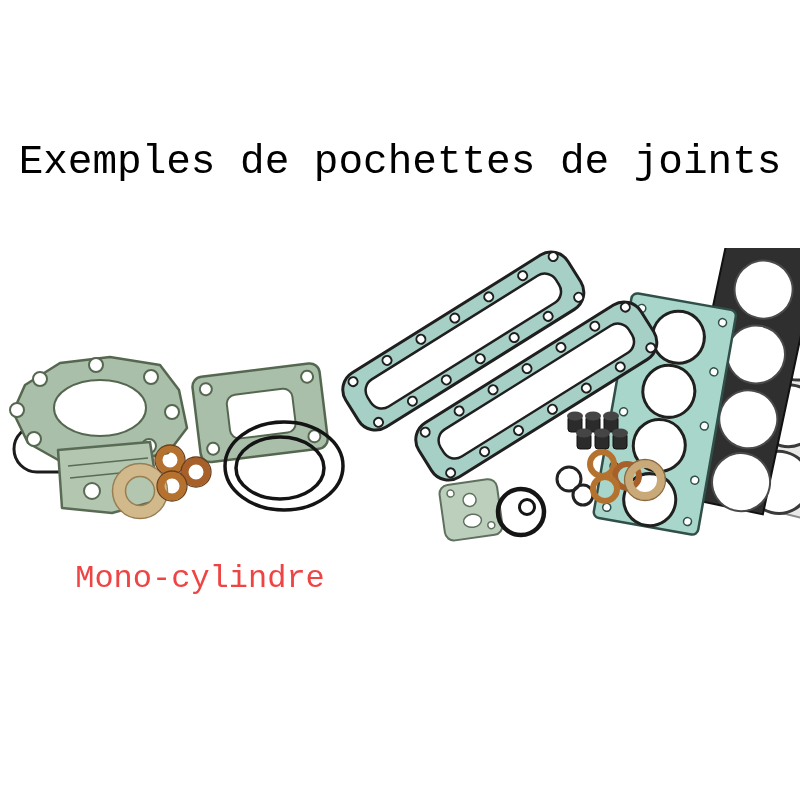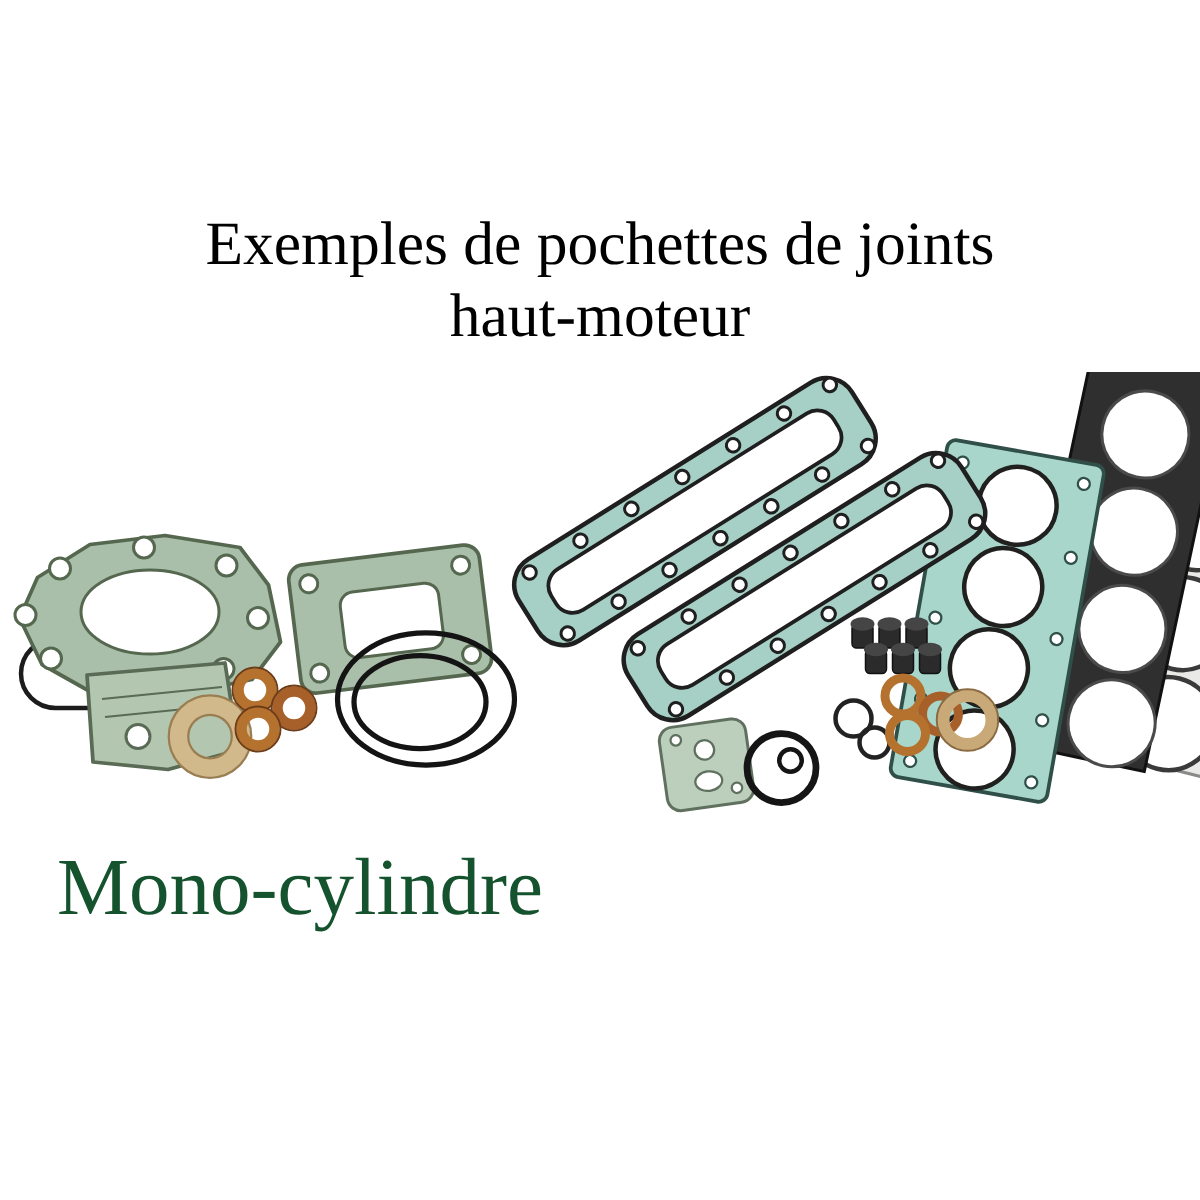--- a/index.html
+++ b/index.html
@@ -1,51 +1,50 @@
 <!DOCTYPE html>
 <html><head>
 <meta charset="utf-8">
 <style>
   html,body{margin:0;padding:0;background:#fff;}
   .canvas{
     position:relative;
     width:800px;height:784px;
     background:#ffffff;
-    font-family:Liberation Serif, serif;
+    font-family:Liberation Mono, monospace;
     color:#000;
     overflow:hidden;
   }
   .title{
     position:absolute;
     top:138px;left:0;width:800px;
     text-align:center;
     font-size:41px;
     line-height:1.18;
     font-weight:400;
     color:#000;
   }
   .fig-svg{position:absolute;display:block;}
   .caption{
     position:absolute;
-    font-size:54px;
+    font-size:32px;
     font-weight:400;
     text-align:center;
-    color:#14532d;
+    color:#ef4444;
   }
   .caption-mono{top:560px;left:10px;width:380px;}
   .caption-multi{top:566px;left:400px;width:380px;}
 </style>
 </head>
 <body>
 
 <div class="canvas">
 
   <div class="title">
     <div>Exemples de pochettes de joints</div>
-    <div>haut-moteur</div>
   </div>
 
   <svg class="fig-svg" style="left:0;top:350px;" width="345" height="215" viewBox="0 0 345 215">
 
     <rect x="14" y="76" width="116" height="46" rx="23" fill="none" stroke="#1c1c1c" stroke-width="3"></rect>
 
     <g>
       <polygon points="25,35 60,13 110,7 160,15 179,40 187,78 168,103 120,113 60,111 28,93 13,62" fill="#a9bfaa" stroke="#55684f" stroke-width="2.5" stroke-linejoin="round"></polygon>
       <ellipse cx="100" cy="58" rx="46" ry="28" fill="#ffffff" stroke="#55684f" stroke-width="2"></ellipse>
       <circle cx="40" cy="29" r="7" fill="#fff" stroke="#55684f" stroke-width="2"></circle>

